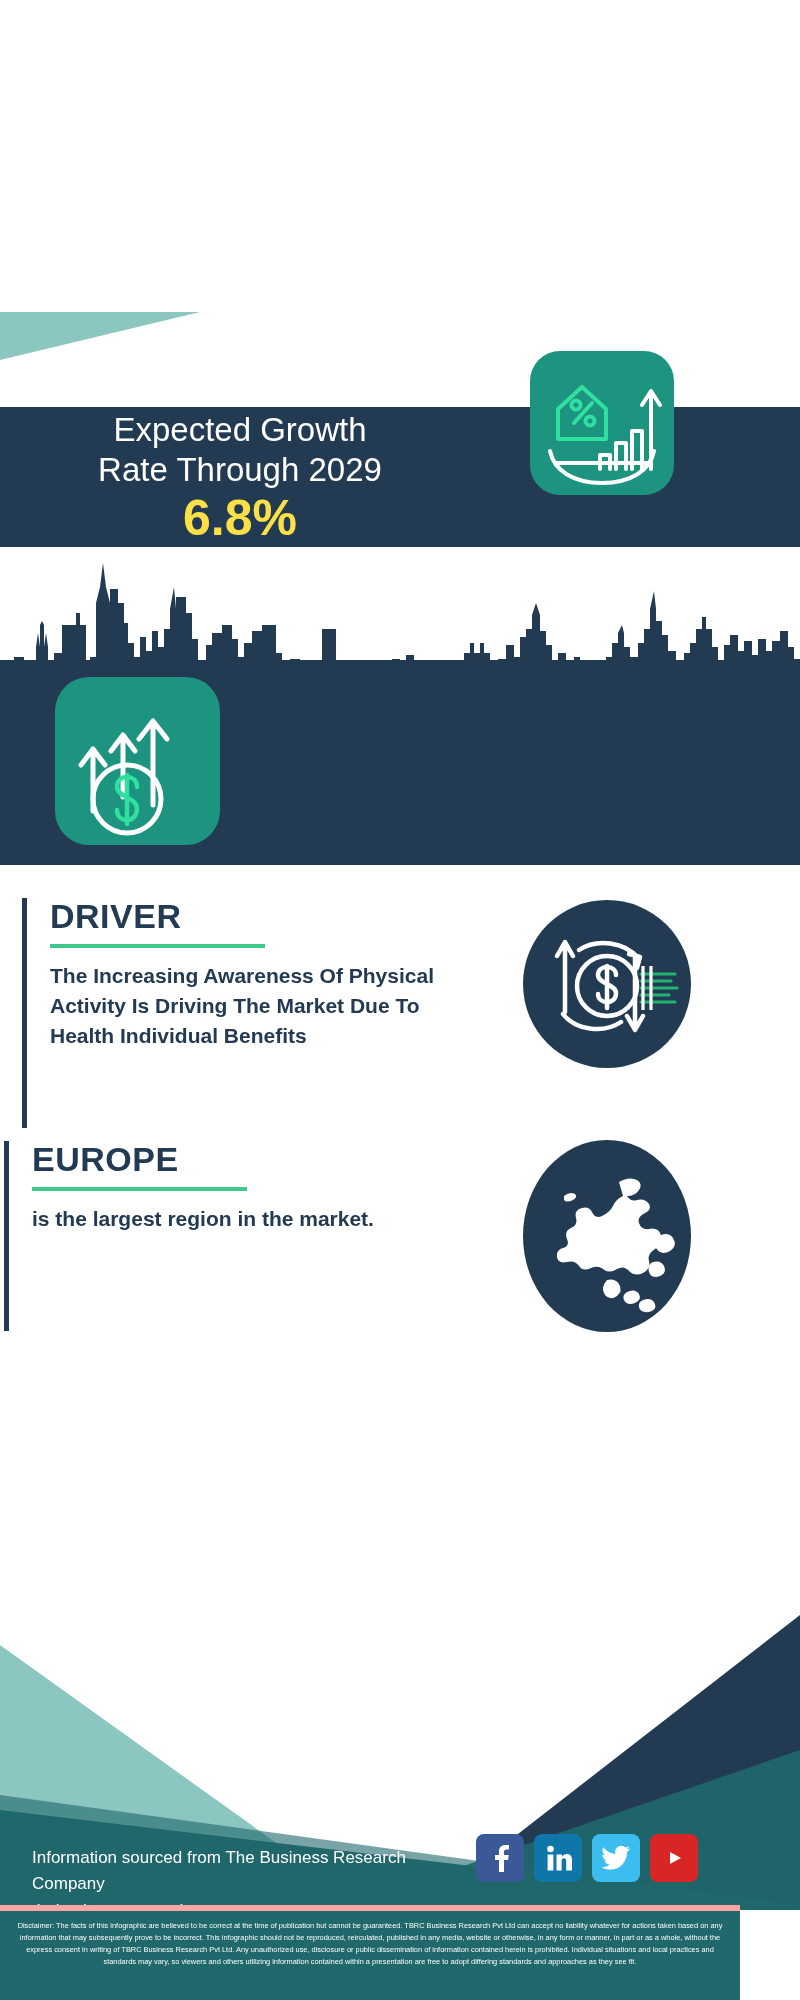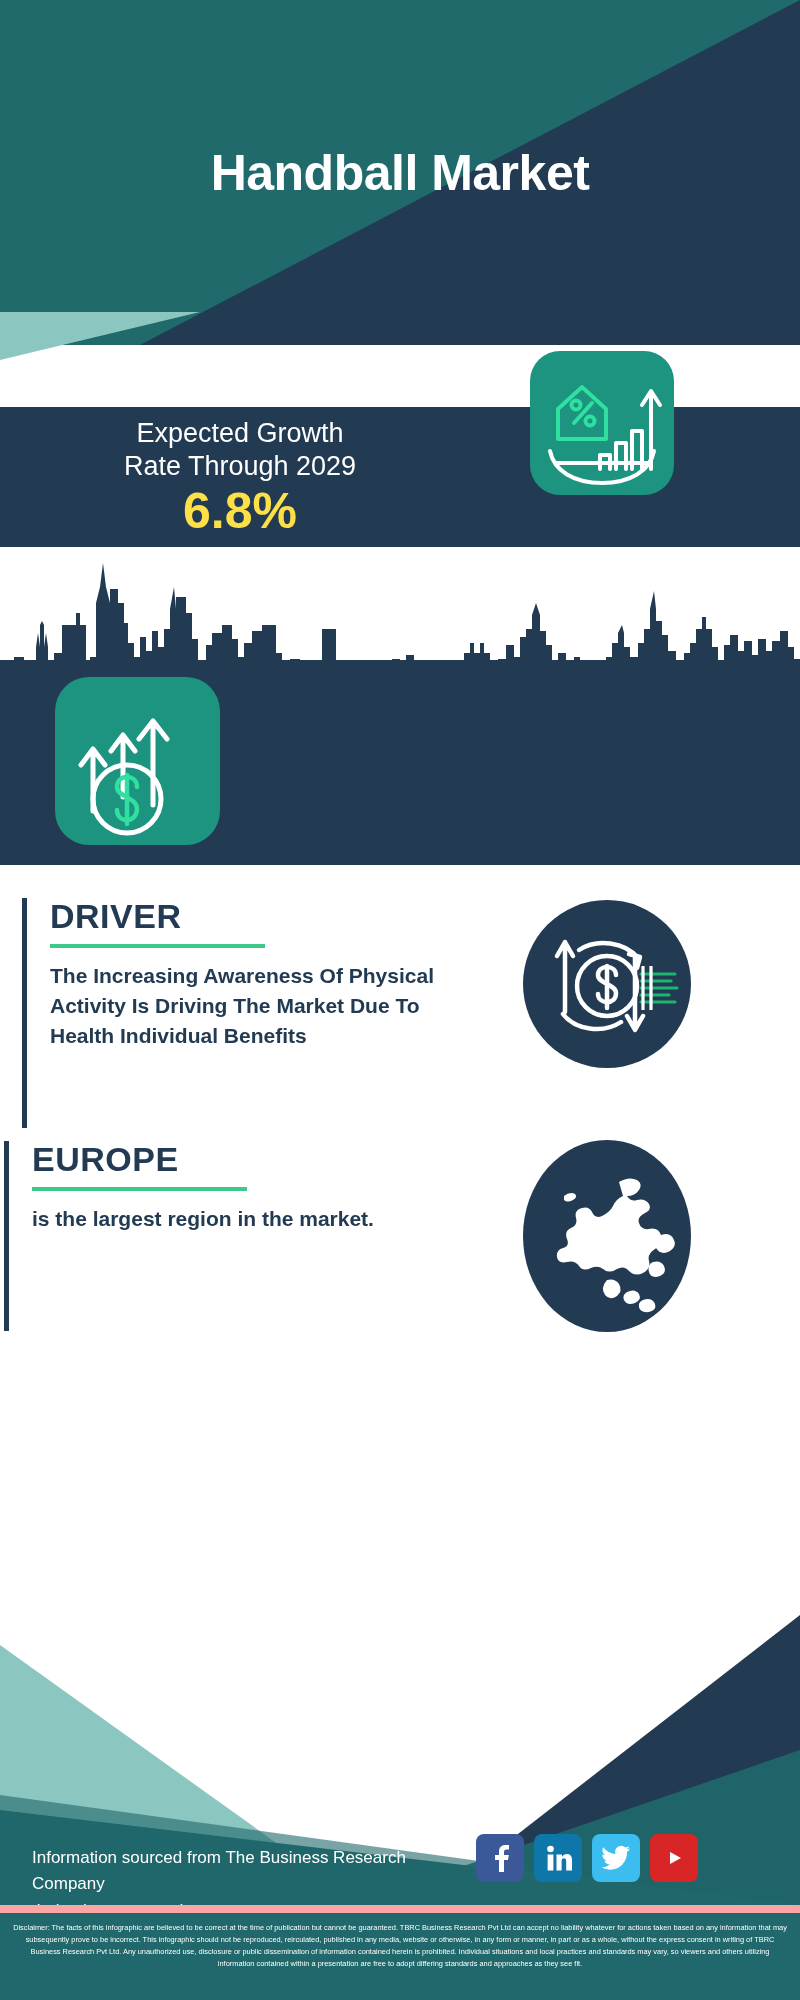--- a/index.html
+++ b/index.html
@@ -35,21 +35,21 @@
   .growth-band {
     position:absolute; left:0; top:407px; width:800px; height:140px;
     background:#223a52;
   }
   .growth-text {
     position:absolute; left:30px; top:0; width:420px; height:140px;
     display:flex; flex-direction:column; align-items:center; justify-content:center;
     text-align:center;
   }
   .growth-label {
-    color:#ffffff; font-size:27px; line-height:1.22; font-weight:normal;
+    color:#ffffff; font-size:33px; line-height:1.22; font-weight:normal;
   }
   .growth-value {
     color:#fde047; font-size:50px; font-weight:bold; line-height:1.05; margin-top:2px;
   }
   .growth-icon-tile {
     position:absolute; left:530px; top:351px; width:144px; height:144px;
     background:#1c9480; border-radius:30px;
   }
 
   
@@ -119,41 +119,35 @@
     width:48px; height:48px; border-radius:8px;
     display:flex; align-items:center; justify-content:center;
     color:#fff;
   }
   .soc-fb { background:#3b5998; }
   .soc-li { background:#0e76a8; }
   .soc-tw { background:#3bbdf0; }
   .soc-yt { background:#d82525; }
 
   .disclaimer-bar {
-    position:absolute; left:0; top:455px; width:800px; height:95px;
+    position:absolute; left:0; top:455px; width:740px; height:95px;
     background:#20686b; z-index:6;
-    border-top:8px solid #fca5a5;
+    border-top:6px solid #fca5a5;
   }
   .disclaimer-text {
     color:#ffffff; font-size:7.4px; line-height:1.62; text-align:center;
     padding:9px 12px 0 12px;
     font-family:"Liberation Sans", sans-serif;
   }
 </style>
 </head>
 <body>
 
 <div class="page">
 
-  <div class="header">
-    <svg class="header-diag" viewBox="0 0 800 345" preserveAspectRatio="none">
-      <polygon points="800,0 800,345 140,345" fill="#223a52"></polygon>
-    </svg>
-    <div class="header-title">Handball Market</div>
-  </div>
   <svg class="header-light-tri" viewBox="0 0 200 48" preserveAspectRatio="none">
     <polygon points="0,0 200,0 0,48" fill="#8cc6c1"></polygon>
   </svg>
 
   <div class="growth-band">
     <div class="growth-text">
       <div class="growth-label">Expected Growth</div>
       <div class="growth-label">Rate Through 2029</div>
       <div class="growth-value">6.8%</div>
     </div>

